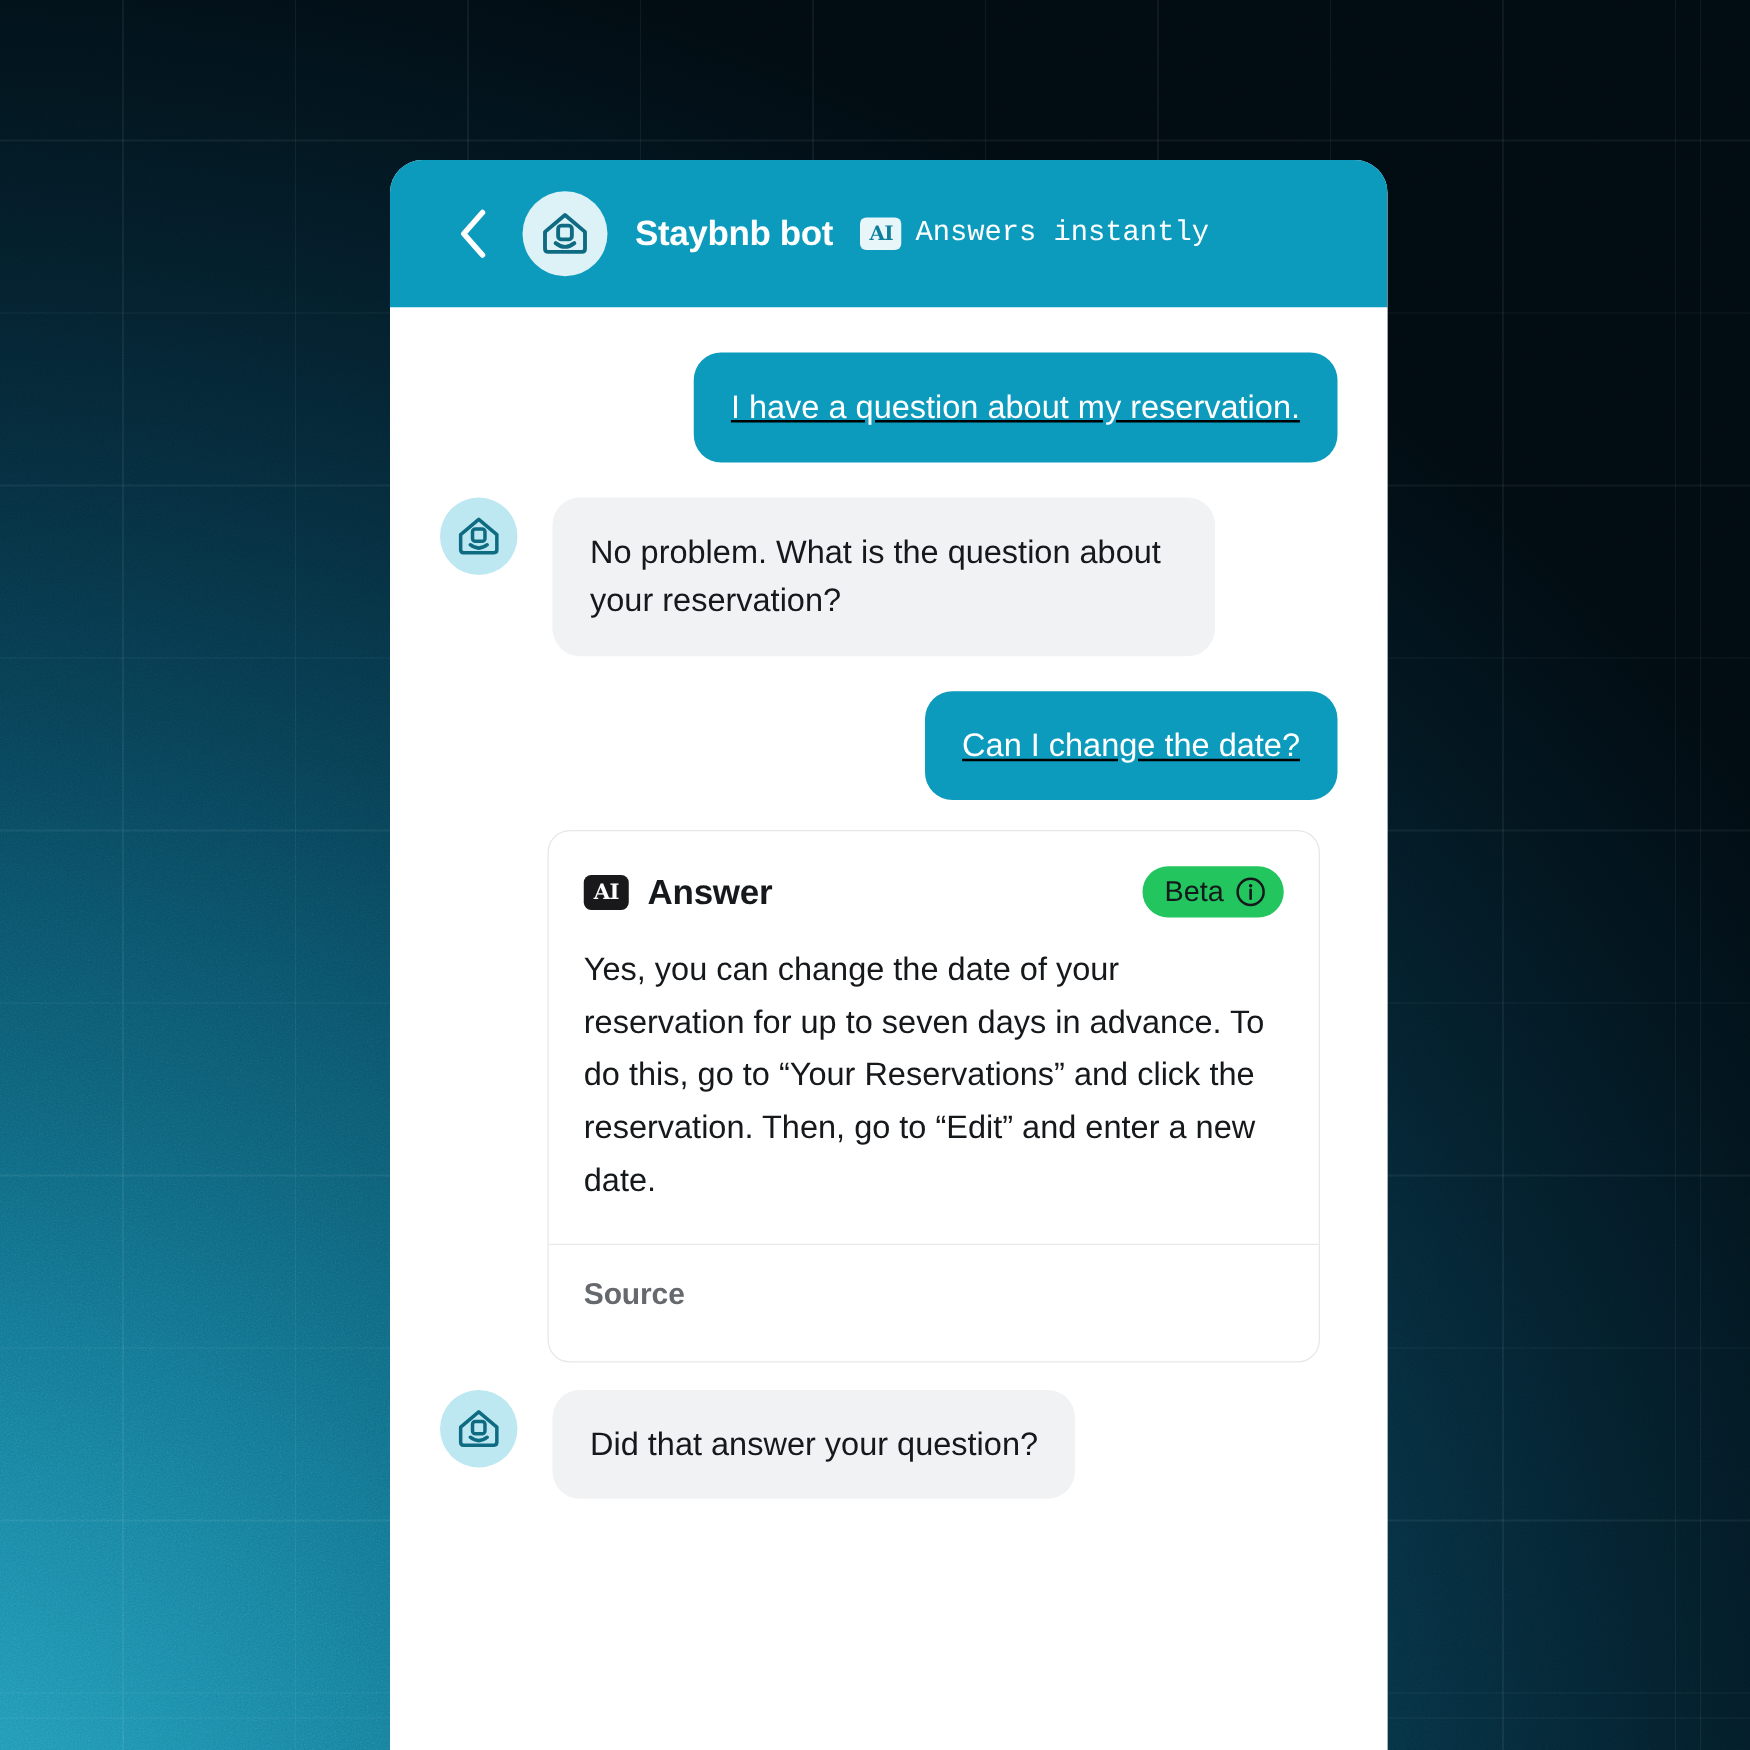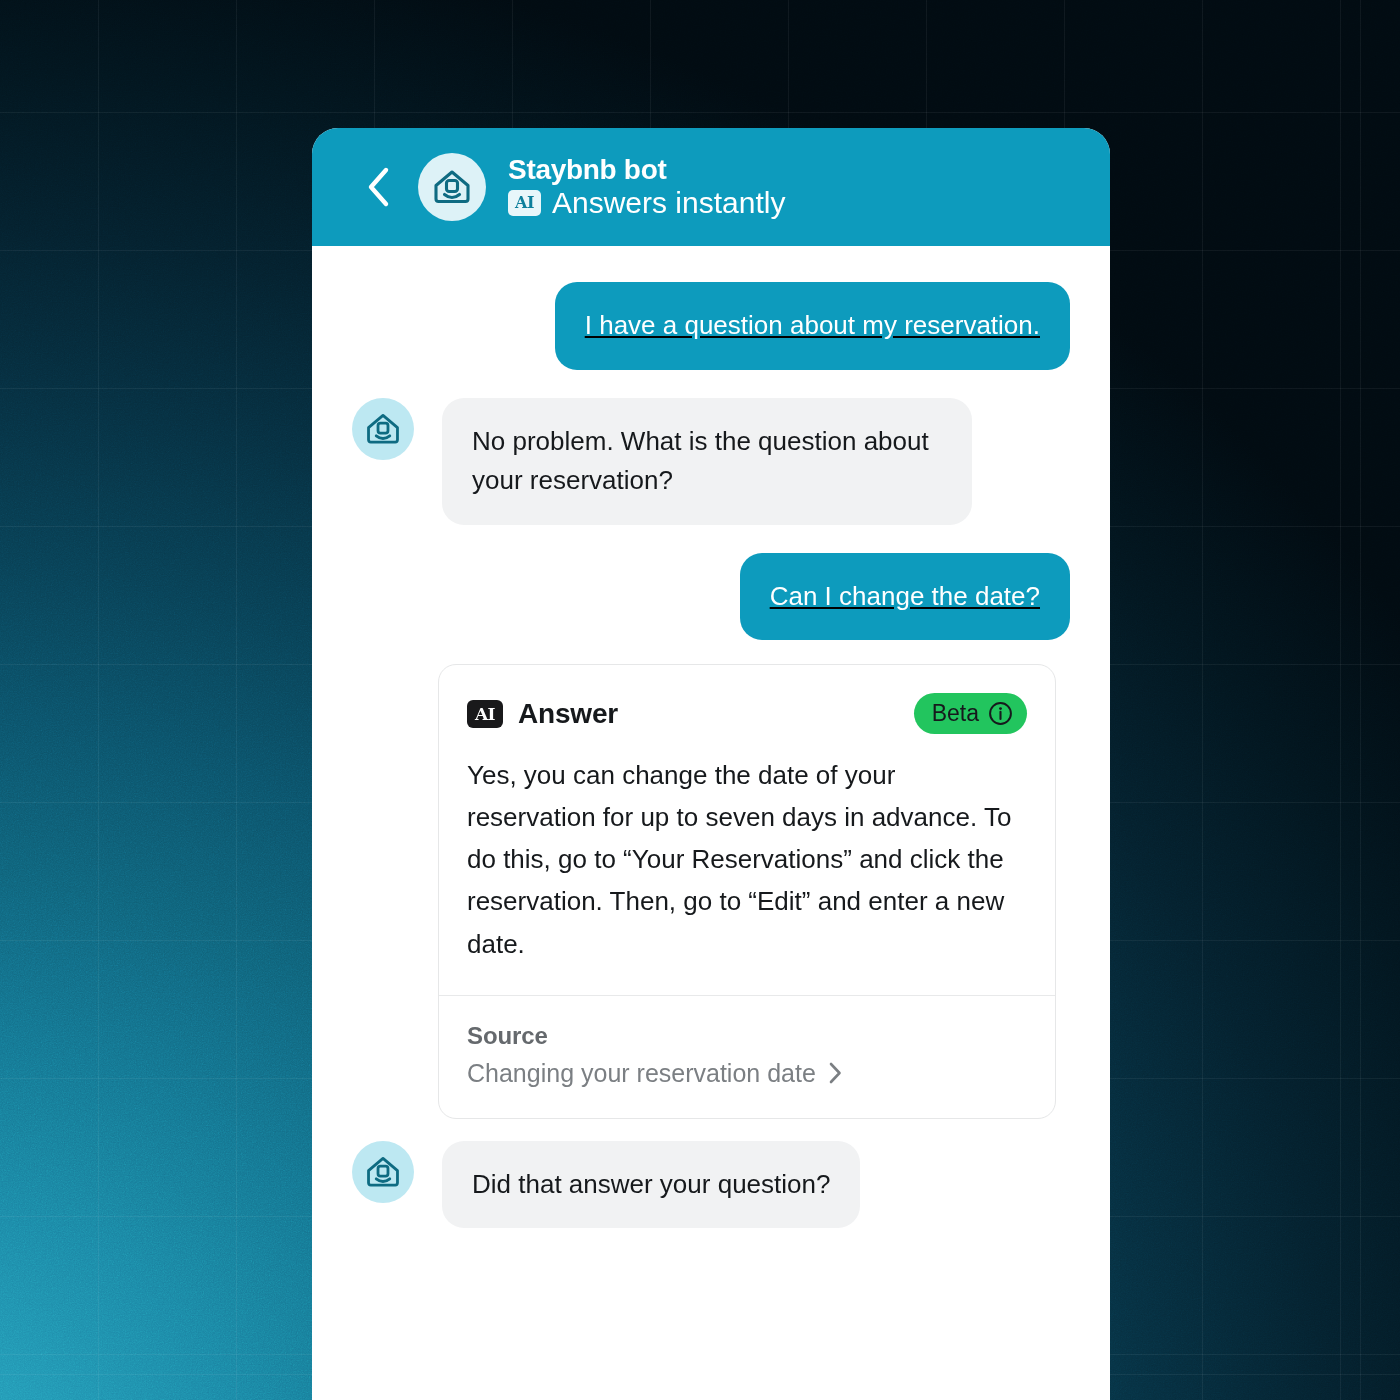--- a/index.html
+++ b/index.html
@@ -100,21 +100,21 @@
     height: 68px;
     border-radius: 50%;
     background: #ddf2f7;
     display: flex;
     align-items: center;
     justify-content: center;
     flex: 0 0 auto;
     margin-right: 22px;
   }
 
-  .header-text { display: flex; flex-direction: column; gap: 1px; }
+  .header-text { display: flex; flex-direction: row; gap: 22px; }
 
   .header-title {
     font-size: 28px;
     font-weight: bold;
     color: #ffffff;
     letter-spacing: -0.3px;
     line-height: 1.1;
   }
 
   .header-sub-row { display: flex; align-items: center; gap: 11px; }
@@ -129,23 +129,24 @@
     font-weight: bold;
     font-family: "DejaVu Serif", serif;
     display: flex;
     align-items: center;
     justify-content: center;
     letter-spacing: -0.5px;
     flex: 0 0 auto;
   }
 
   .header-sub {
-    font-size: 30px;
+    font-size: 23px;
     color: #ffffff;
     line-height: 1.1;
+    font-family: Liberation Mono, monospace;
   }
 
   
   .chat-body {
     flex: 1 1 auto;
     padding: 36px 40px 0 40px;
     display: flex;
     flex-direction: column;
     gap: 0;
     background: #ffffff;
@@ -349,26 +350,20 @@
           </svg>
         </div>
       </div>
 
       <div class="answer-text">Yes, you can change the date of your reservation for up to seven days in advance. To do this, go to “Your Reservations” and click the reservation. Then, go to “Edit” and enter a new date.</div>
 
       <div class="card-divider"></div>
 
       <div class="source-block">
         <div class="source-label">Source</div>
-        <div class="source-link">
-          <span>Changing your reservation date</span>
-          <svg width="15" height="24" viewBox="0 0 15 24">
-            <path d="M3 3 L11.5 12 L3 21" fill="none" stroke="#7b7f83" stroke-width="2.6" stroke-linecap="round" stroke-linejoin="round"></path>
-          </svg>
-        </div>
       </div>
     </div>
 
     <div class="spacer-22"></div>
 
     <div class="msg-row bot">
       <div class="bot-avatar">
         <svg width="38" height="38" viewBox="0 0 42 42">
           <path d="M5 19.5 L21 6 L37 19.5 L37 33 Q37 35.5 34.5 35.5 L7.5 35.5 Q5 35.5 5 33 Z" fill="none" stroke="#0e6b82" stroke-width="3.1" stroke-linejoin="round" stroke-linecap="round"></path>
           <rect x="15.5" y="14.5" width="11" height="11" rx="2.6" fill="none" stroke="#0e6b82" stroke-width="3.1"></rect>

